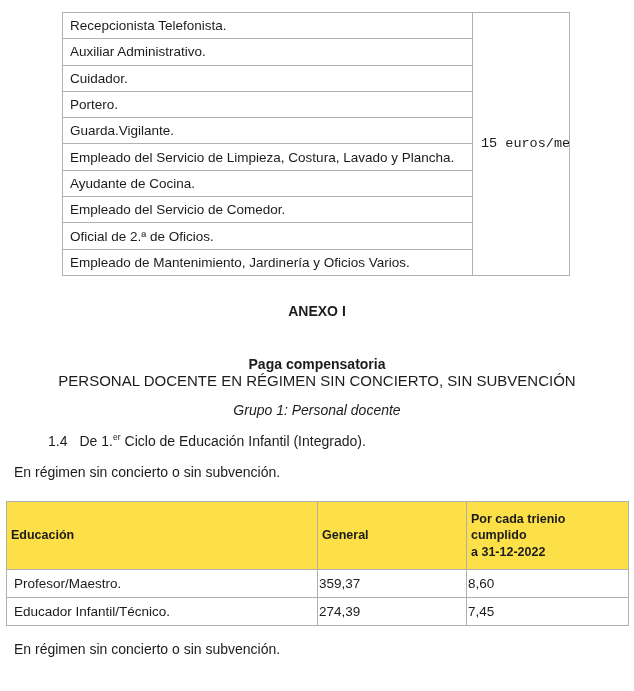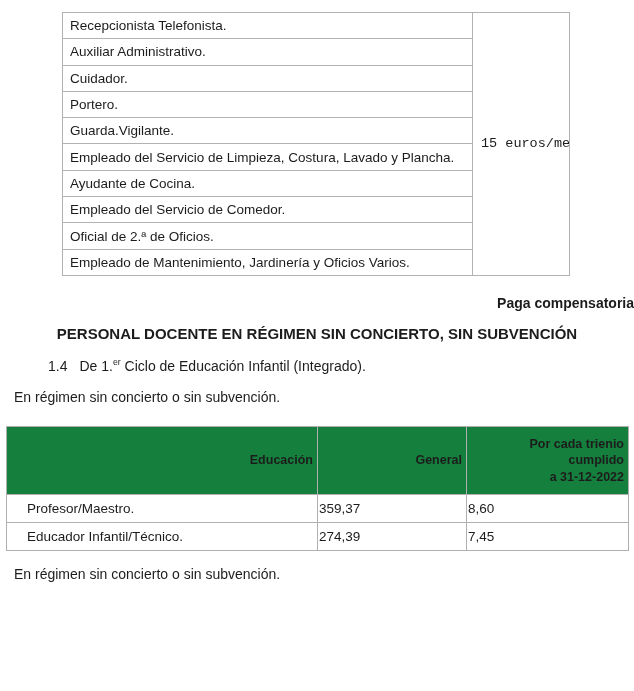--- a/index.html
+++ b/index.html
@@ -37,32 +37,30 @@
 
   
   .h-annex {
     margin-top: 27px;
     text-align: center;
     font-weight: bold;
     font-size: 14px;
     line-height: 16px;
   }
   .h-sub {
-    margin-top: 19px;
-    text-align: right;
+    margin-top: 37px;
+    text-align: center;
     font-weight: bold;
     font-size: 14px;
     line-height: 16px;
   }
   .h-personal {
-    margin-top: 14px;
     text-align: center;
     font-size: 15px;
     line-height: 18px;
-    font-weight: bold;
   }
   .h-group {
     margin-top: 12px;
     text-align: center;
     font-style: italic;
     font-size: 14px;
     line-height: 16px;
   }
 
   
@@ -90,38 +88,38 @@
   
   .t2 {
     margin: 21px 0 0 6px;
     width: 622px;
   }
   .t2 .col-category { width: 311px; }
   .t2 .col-general  { width: 149px; }
   .t2 .col-trienio  { width: 162px; }
   .t2 th {
     border: 1px solid #b0b0b0;
-    background: #15803d;
+    background: #fde047;
     font-size: 12.5px;
     font-weight: bold;
-    text-align: right;
+    text-align: left;
     vertical-align: middle;
     padding: 9px 4px;
     line-height: 1.32;
   }
   .t2 th.trienio-head { white-space: pre-line; }
   .t2 td {
     border: 1px solid #b0b0b0;
     font-size: 13.5px;
     height: 25px;
     vertical-align: middle;
     overflow: hidden;
     white-space: nowrap;
   }
-  .t2 td.cat { padding: 0 4px 0 20px; text-align: left; }
+  .t2 td.cat { padding: 0 4px 0 7px; text-align: left; }
   .t2 td.num { }
 
   .sec-13 { margin-top: 18px; }
 </style>
 </head>
 <body>
 
 <div>
 
   <table class="t1">
@@ -157,22 +155,24 @@
         </tr>
       <tr>
           <td>Oficial de 2.ª de Oficios.</td>
         </tr>
       <tr>
           <td>Empleado de Mantenimiento, Jardinería y Oficios Varios.</td>
         </tr>
     </tbody>
   </table>
 
+  <div class="h-annex">ANEXO I</div>
   <div class="h-sub">Paga compensatoria</div>
   <div class="h-personal">PERSONAL DOCENTE EN RÉGIMEN SIN CONCIERTO, SIN SUBVENCIÓN</div>
+  <div class="h-group">Grupo 1: Personal docente</div>
 
   <div class="sec">
     <span class="num">1.4</span><span><span>De 1.</span><sup>er</sup><span> Ciclo de Educación Infantil (Integrado).</span></span>
   </div>
   <div class="reg">En régimen sin concierto o sin subvención.</div>
 
   <table class="t2">
     <colgroup>
         <col class="col-category">
         <col class="col-general">

